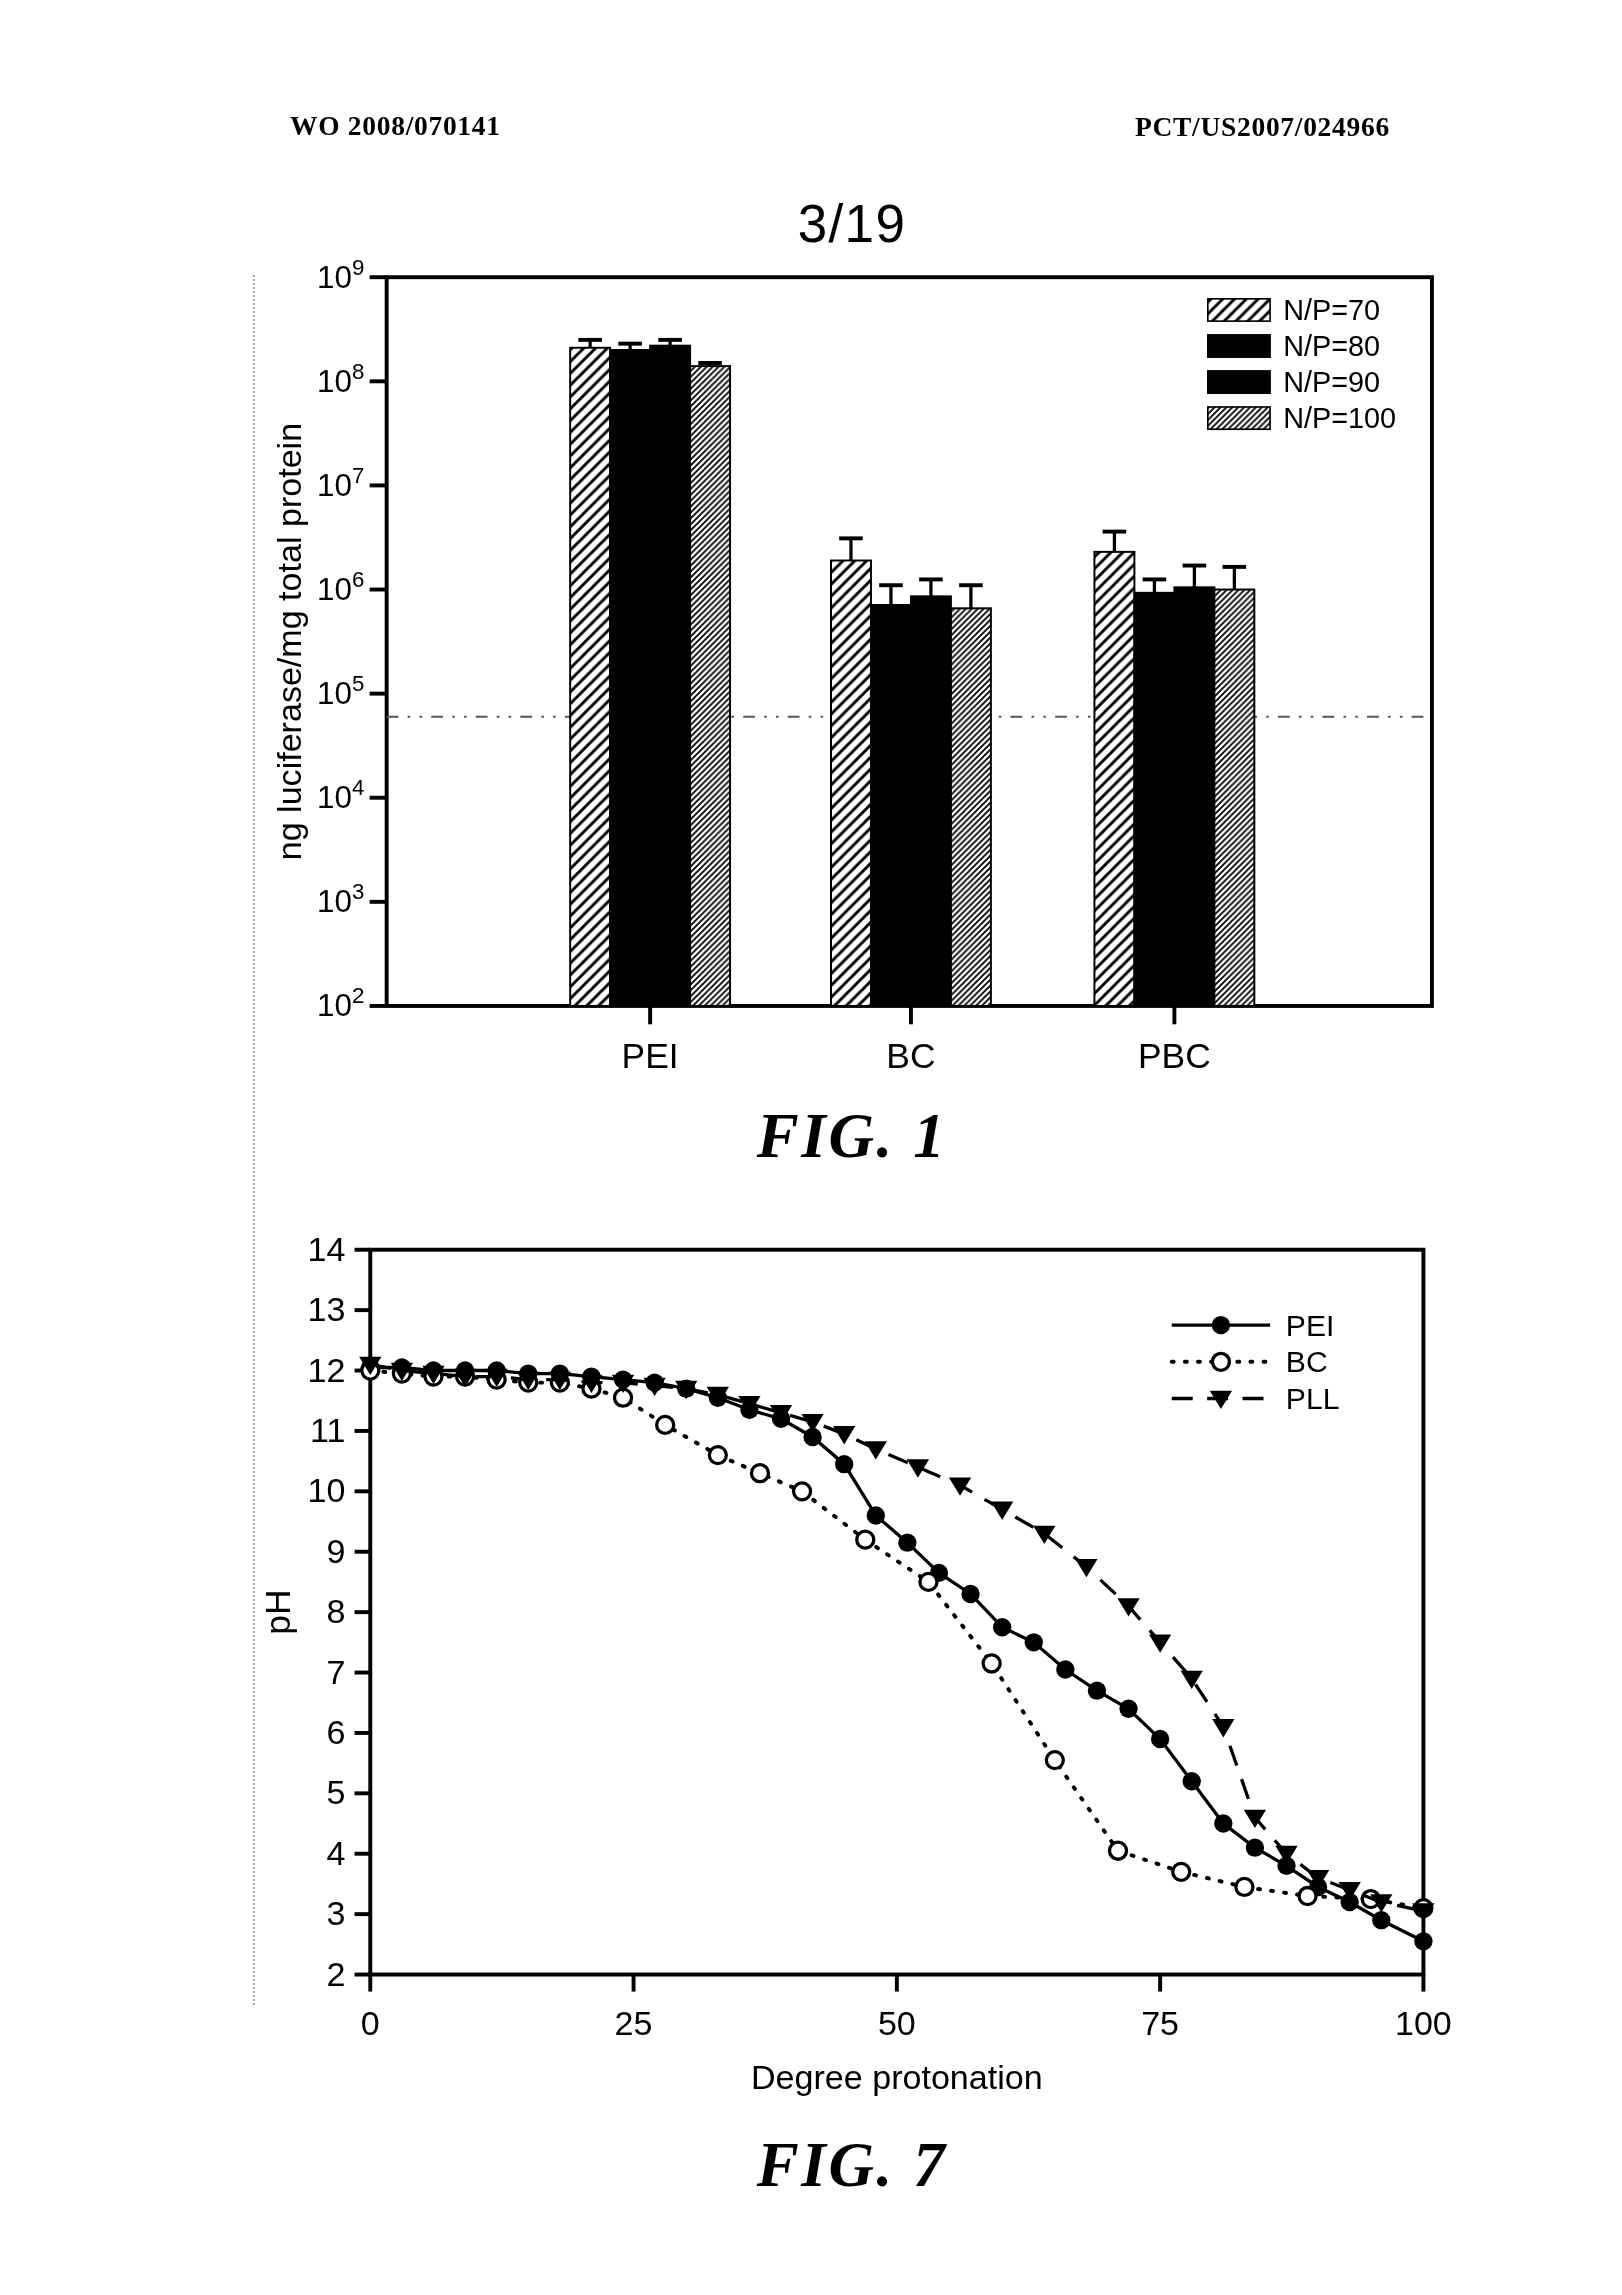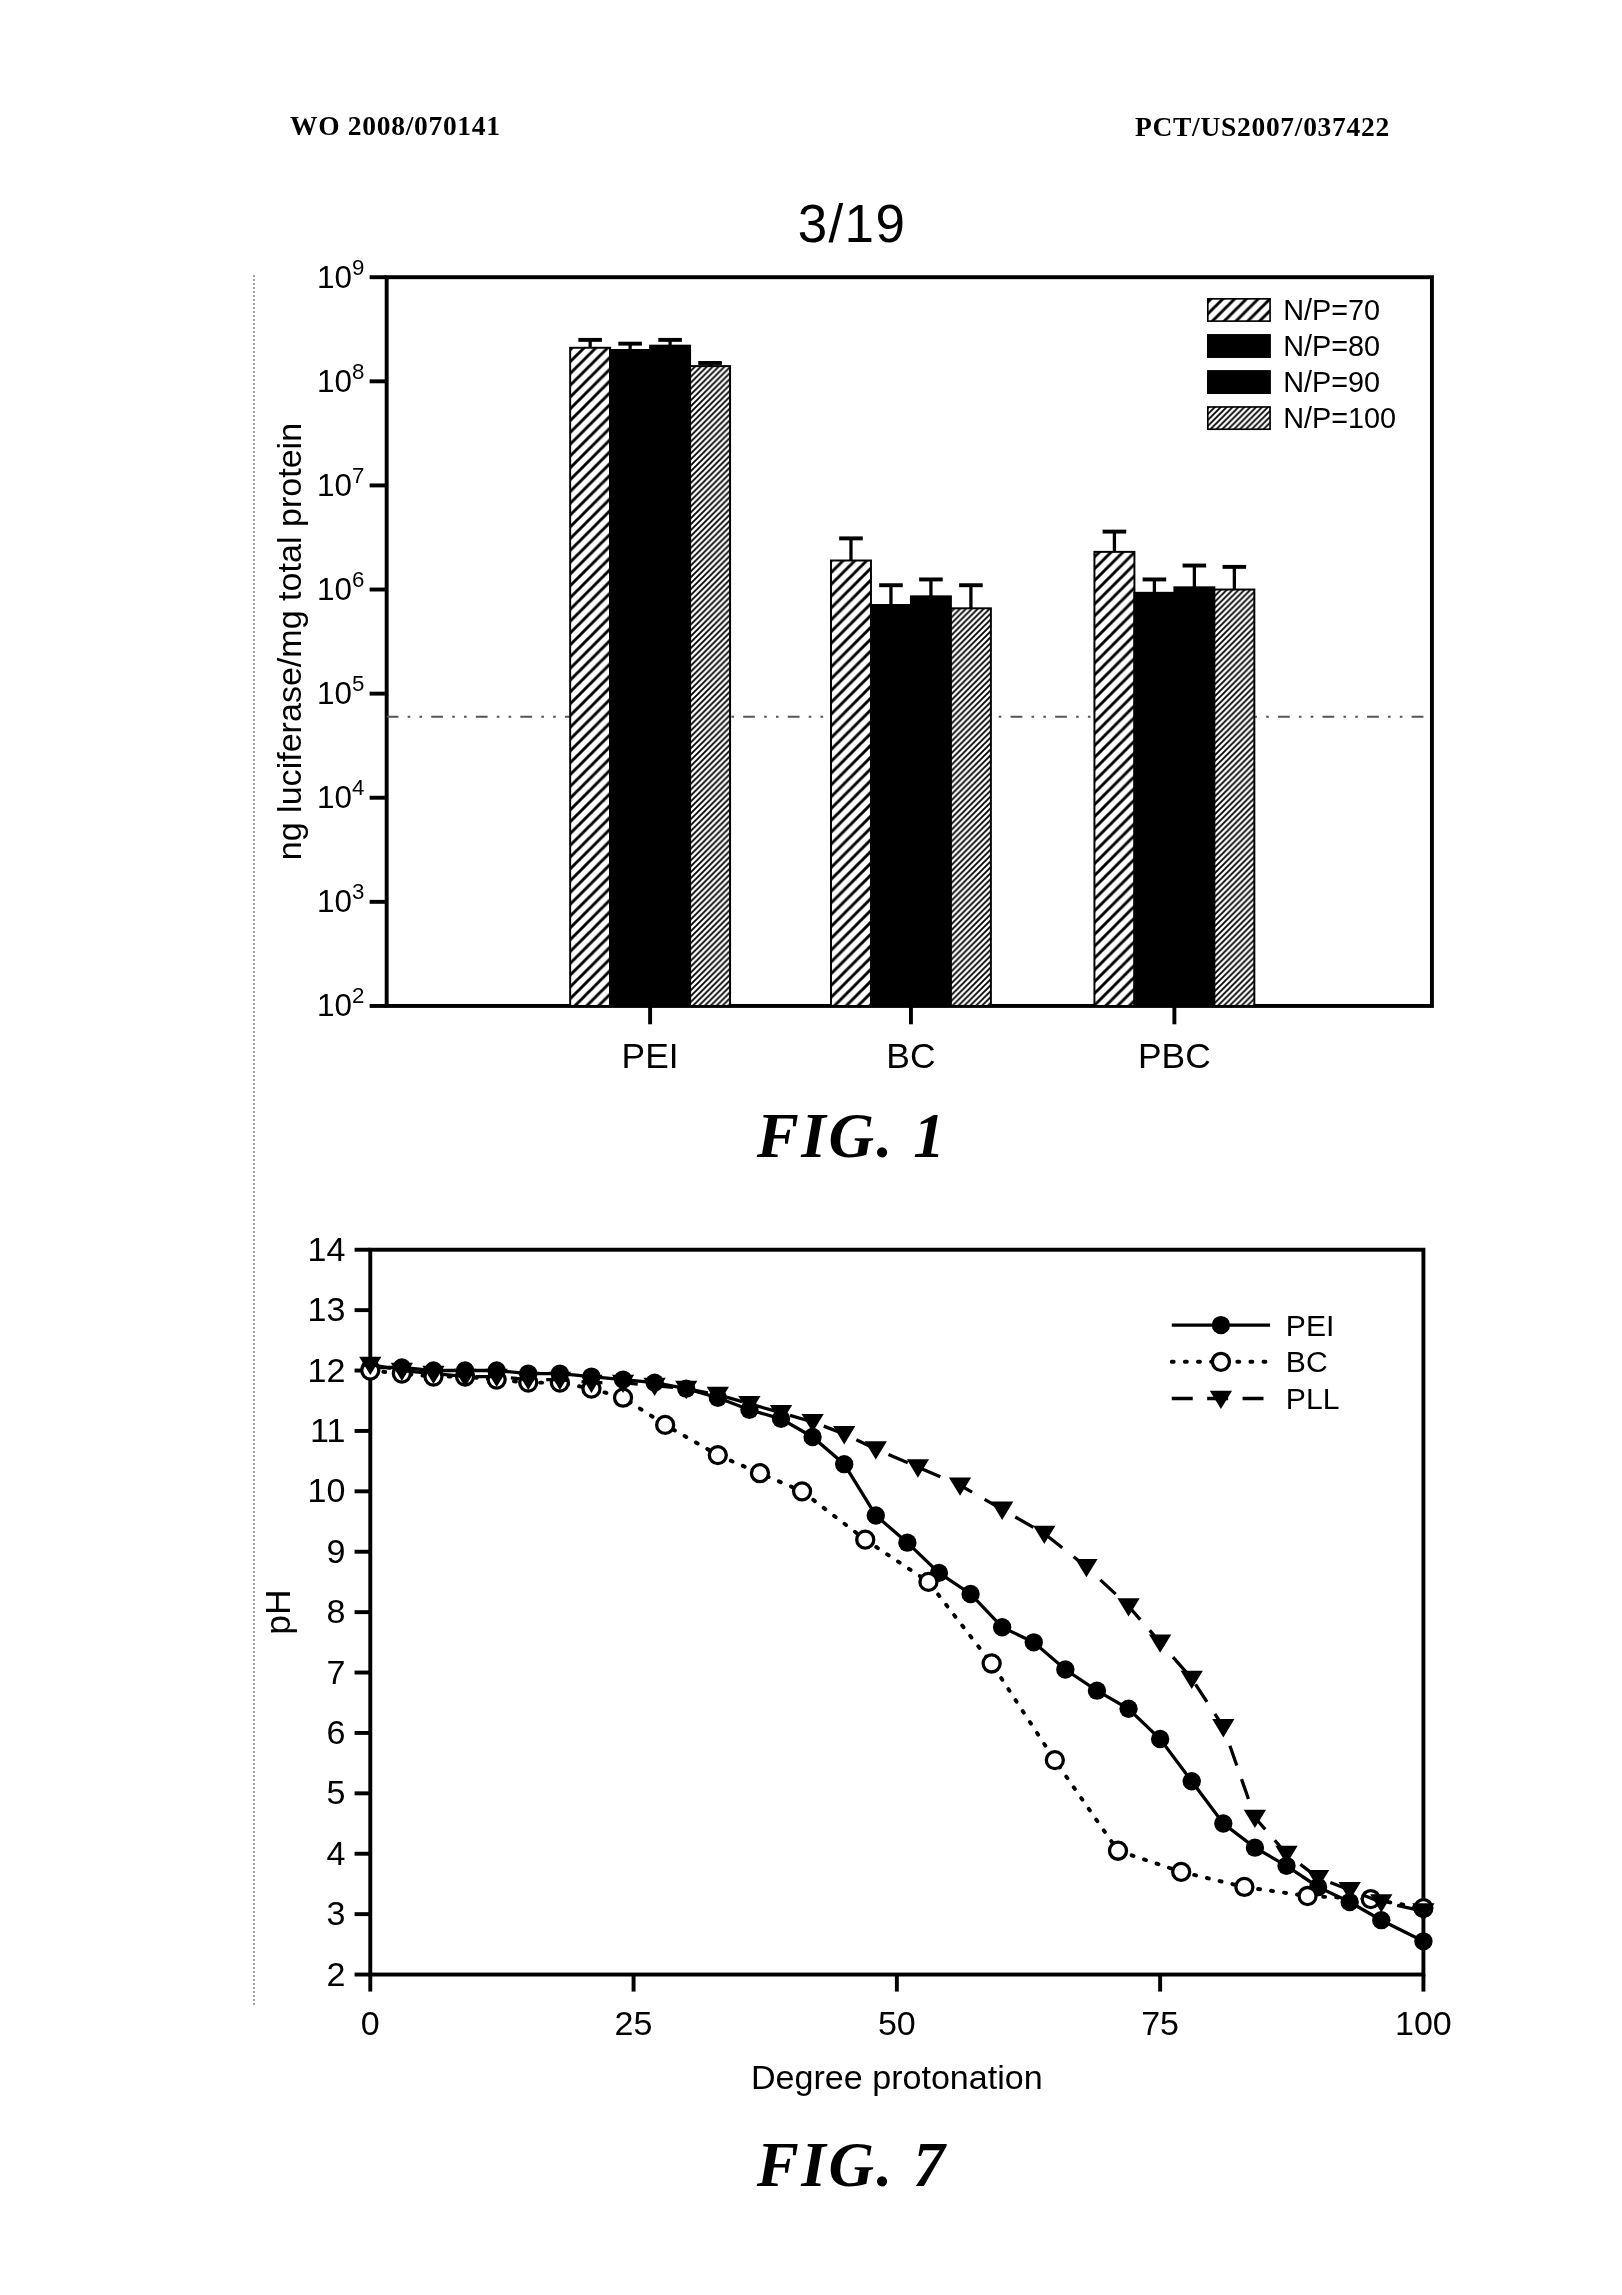--- a/index.html
+++ b/index.html
@@ -30,21 +30,21 @@
   }
   svg.canvas{position:absolute; left:0; top:0;}
 </style>
 </head>
 <body>
 
 <div class="page">
 
   <div class="hdr" style="left:250px; top:110px;margin-left:40px;">WO 2008/070141</div>
 
-  <div class="hdr" style="left:1135px; top:111px;">PCT/US2007/037422</div>
+  <div class="hdr" style="left:1135px; top:111px;">PCT/US2007/024966</div>
 
   <div class="pagenum">3/19</div>
 
   <div class="margin-artifact"></div>
 
   <svg class="canvas" id="charts" width="1622" height="2295" viewBox="0 0 2475 3502" style="font-family:&quot;Liberation Sans&quot;, sans-serif;">
     <defs>
       <pattern id="hatch-wide" patternUnits="userSpaceOnUse" width="18" height="18">
         <rect width="18" height="18" fill="#ffffff"></rect>
         <path d="M0 18 L18 0 M-4.5 4.5 L4.5 -4.5 M13.5 22.5 L22.5 13.5" stroke="#000" stroke-width="4.5"></path>

